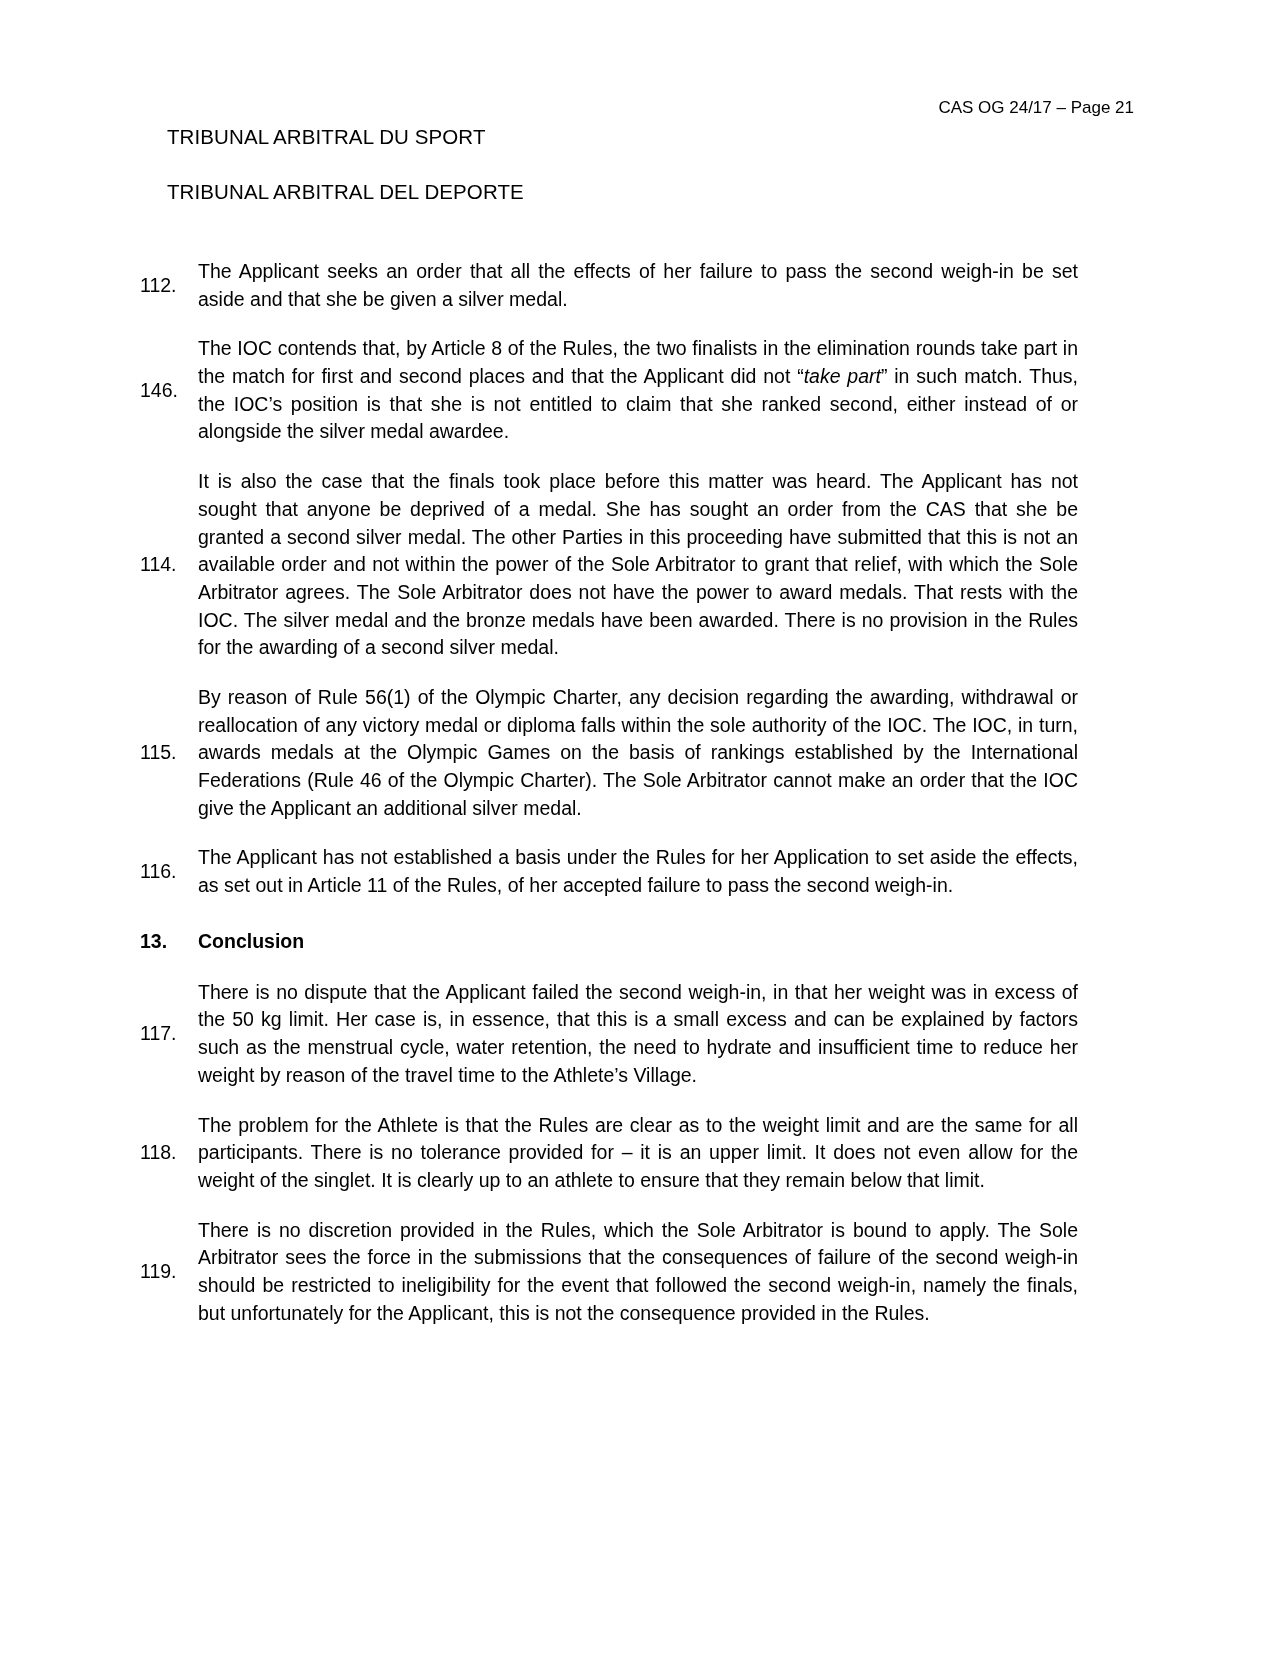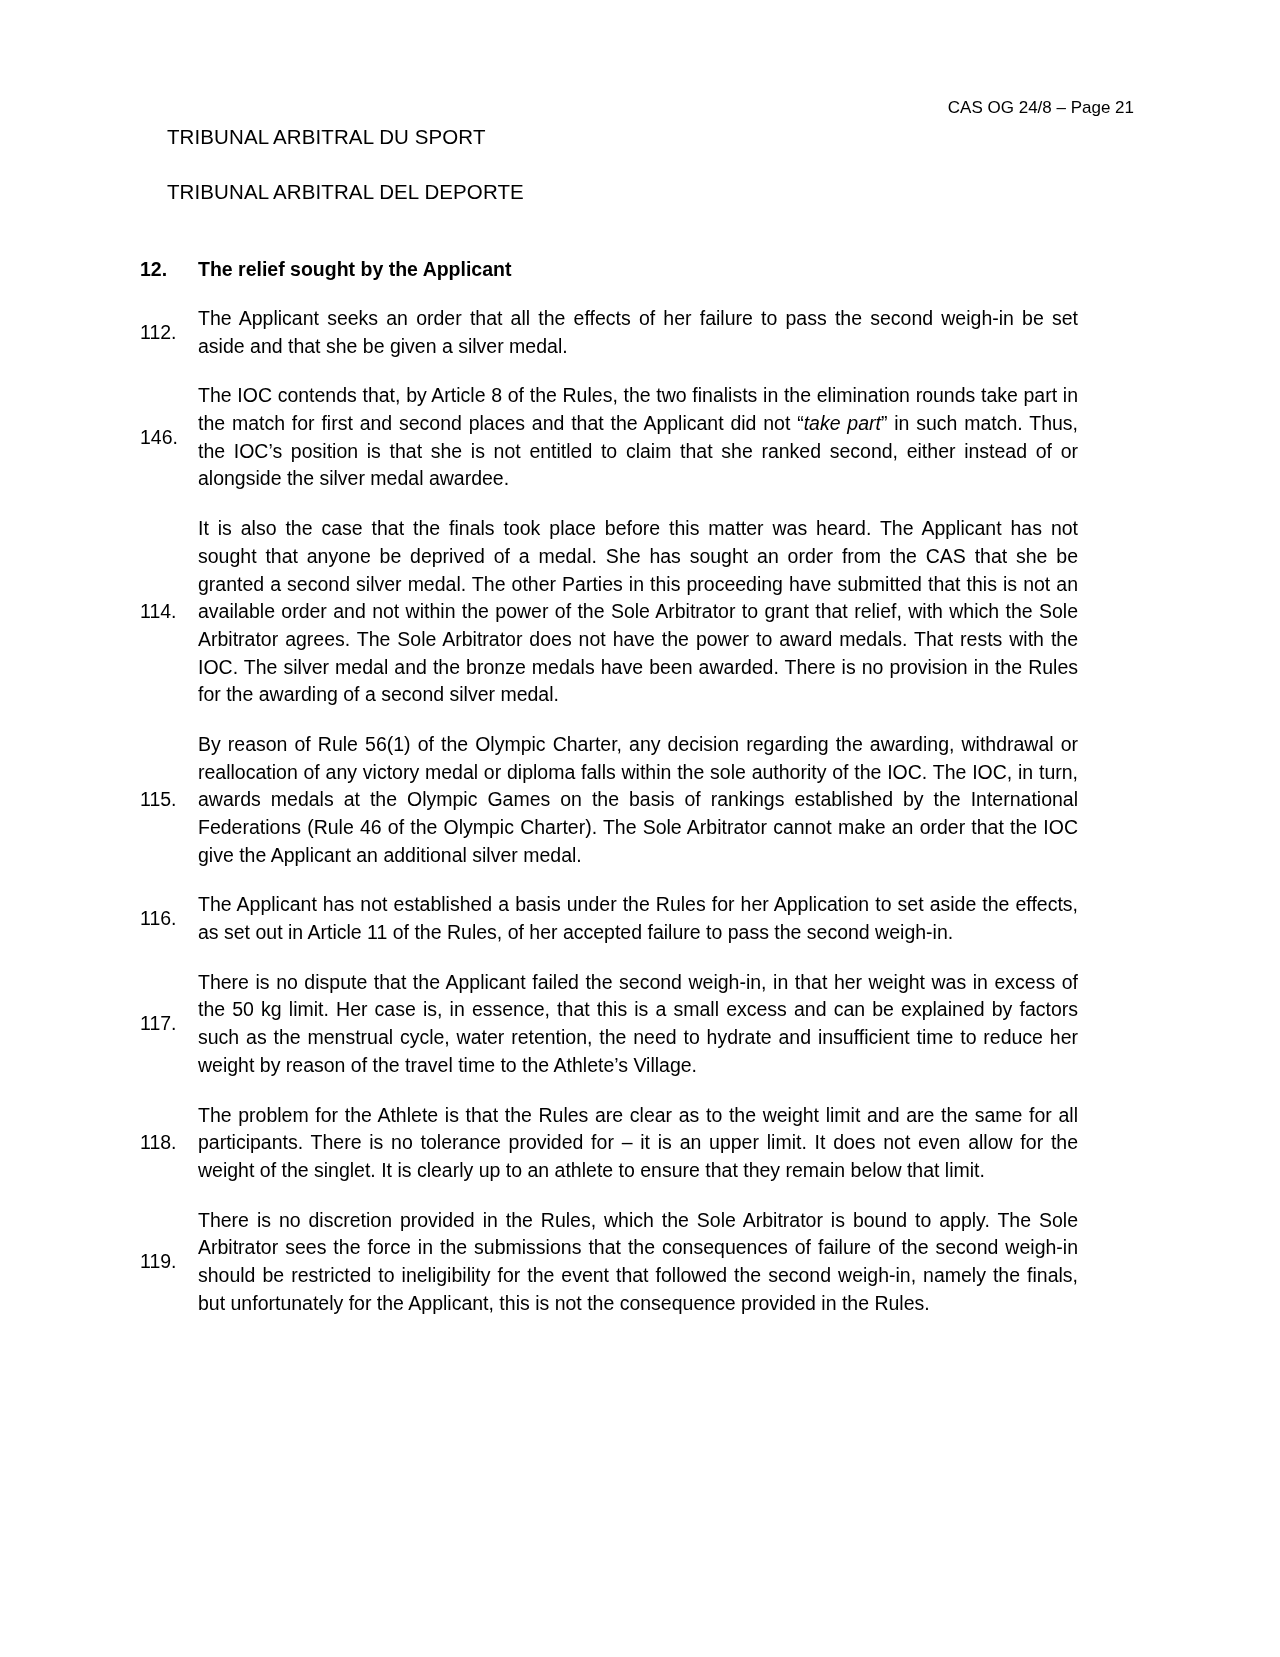--- a/index.html
+++ b/index.html
@@ -99,29 +99,25 @@
 </head>
 <body>
 
 <div class="page">
 
   <div class="header">
     <div class="letterhead">
       <div>TRIBUNAL ARBITRAL DU SPORT</div>
       <div>TRIBUNAL ARBITRAL DEL DEPORTE</div>
     </div>
-    <div class="page-ref">CAS OG 24/8 – Page 21</div>
+    <div class="page-ref">CAS OG 24/17 – Page 21</div>
   </div>
 
   <div class="content">
 
-    <div class="section-heading">
-      <div class="num">12.</div>
-      <div class="title">The relief sought by the Applicant</div>
-    </div>
 
     <div class="para">
       <div class="num">112.</div>
       <div class="body">The Applicant seeks an order that all the effects of her failure to pass the second weigh-in be set aside and that she be given a silver medal.</div>
     </div>
 
     <div class="para">
       <div class="num">146.</div>
       <div class="body"><span>The IOC contends that, by Article 8 of the Rules, the two finalists in the elimination rounds take part in the match for first and second places and that the Applicant did not “</span><i>take part</i><span>” in such match. Thus, the IOC’s position is that she is not entitled to claim that she ranked second, either instead of or alongside the silver medal awardee.</span></div>
     </div>
@@ -134,20 +130,24 @@
     <div class="para">
       <div class="num">115.</div>
       <div class="body">By reason of Rule 56(1) of the Olympic Charter, any decision regarding the awarding, withdrawal or reallocation of any victory medal or diploma falls within the sole authority of the IOC. The IOC, in turn, awards medals at the Olympic Games on the basis of rankings established by the International Federations (Rule 46 of the Olympic Charter). The Sole Arbitrator cannot make an order that the IOC give the Applicant an additional silver medal.</div>
     </div>
 
     <div class="para">
       <div class="num">116.</div>
       <div class="body">The Applicant has not established a basis under the Rules for her Application to set aside the effects, as set out in Article 11 of the Rules, of her accepted failure to pass the second weigh-in.</div>
     </div>
 
+    <div class="section-heading heading-2">
+      <div class="num">13.</div>
+      <div class="title">Conclusion</div>
+    </div>
 
     <div class="para">
       <div class="num">117.</div>
       <div class="body">There is no dispute that the Applicant failed the second weigh-in, in that her weight was in excess of the 50 kg limit. Her case is, in essence, that this is a small excess and can be explained by factors such as the menstrual cycle, water retention, the need to hydrate and insufficient time to reduce her weight by reason of the travel time to the Athlete’s Village.</div>
     </div>
 
     <div class="para">
       <div class="num">118.</div>
       <div class="body">The problem for the Athlete is that the Rules are clear as to the weight limit and are the same for all participants. There is no tolerance provided for – it is an upper limit. It does not even allow for the weight of the singlet. It is clearly up to an athlete to ensure that they remain below that limit.</div>
     </div>

